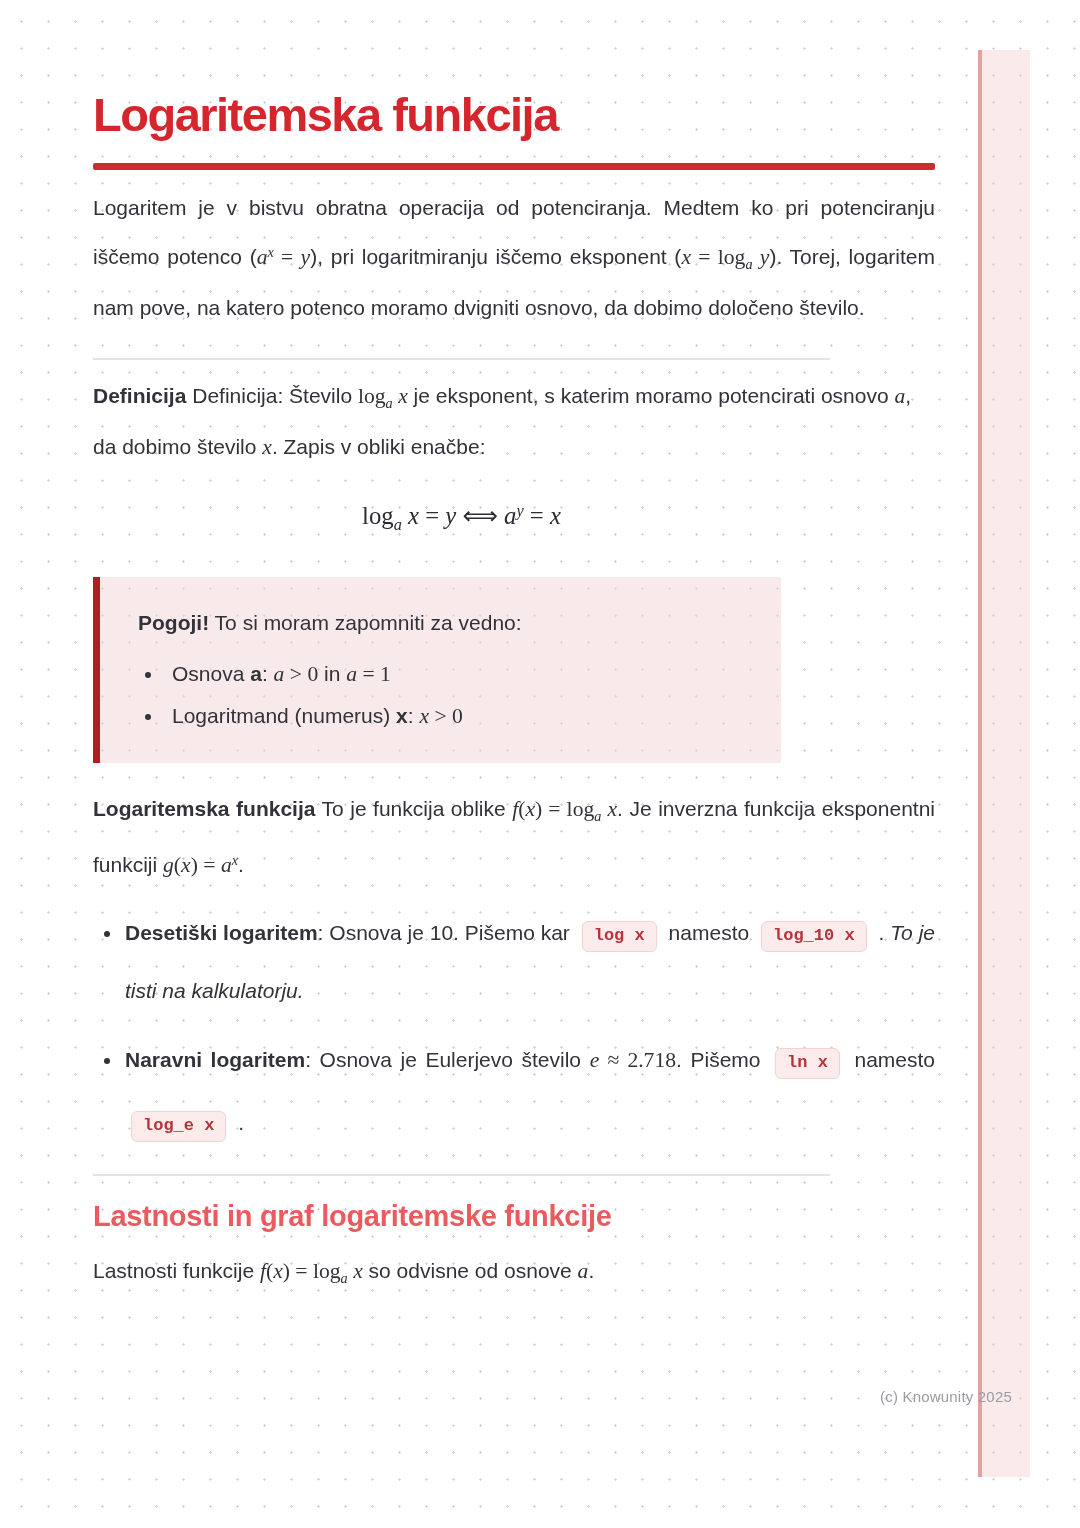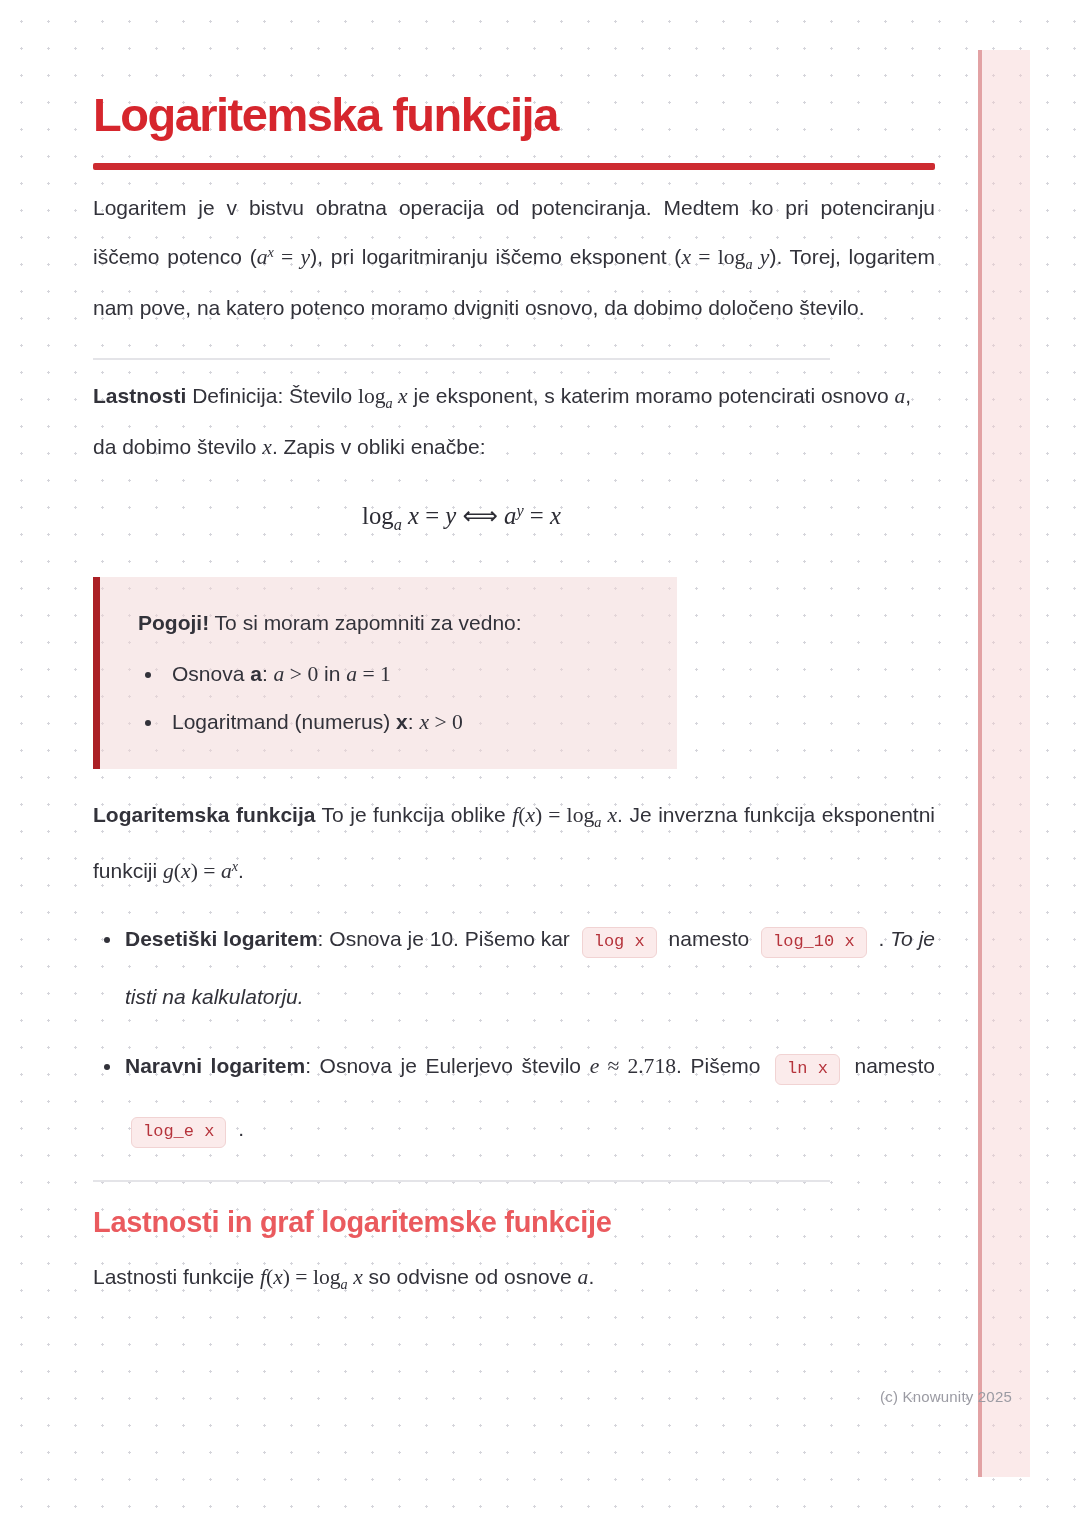--- a/index.html
+++ b/index.html
@@ -62,47 +62,47 @@
   
   .tb{font-weight:700;}
   .ti{font-style:italic;}
   .tm{font-family:"Liberation Serif",serif;font-style:italic;font-size:1.03em;}
   .tmr{font-family:"Liberation Serif",serif;font-size:1.03em;}
   .tsub{font-family:"Liberation Serif",serif;font-style:italic;font-size:0.68em;vertical-align:-0.35em;}
   .tsup{font-family:"Liberation Serif",serif;font-style:italic;font-size:0.68em;vertical-align:0.5em;}
   .chip{
     display:inline-block;
     font-family:"Liberation Mono",monospace;
-    font-size:17px;font-weight:400;line-height:1.35;
+    font-size:17px;font-weight:700;line-height:1.35;
     color:#b5333b;
     background:#fbebeb;
     border:1px solid #f1d3d3;
     border-radius:6px;
     padding:3px 11px;
     margin:16px 6px;
     vertical-align:baseline;
   }
   .formula{
     margin:20px 0 0 0;width:737px;
     text-align:center;
     font-size:24px;line-height:44px;
     color:#2c2c34;
   }
   .callout{
-    margin:30px 0 0 0;width:584px;box-sizing:border-box;
+    margin:30px 0 0 0;width:688px;box-sizing:border-box;
     background:rgba(242,213,213,0.5);
     border-left:7px solid #ab2025;
     padding:26px 34px 30px 38px;
   }
   .callout-title{margin:0;font-size:21px;line-height:40px;}
   ul.callout-list{
     margin:14px 0 0 0;padding-left:26px;
   }
   ul.callout-list li{
-    margin-top:14px;font-size:21px;line-height:34px;
+    margin-top:8px;font-size:21px;line-height:34px;
     padding-left:8px;
   }
   ul.special-list{
     margin:16px 0 0 0;padding-left:30px;
   }
   ul.special-list li{
     margin-top:18px;font-size:21px;line-height:46px;
     padding-left:2px;text-align:justify;
   }
   .watermark{
@@ -119,21 +119,21 @@
 
 <div class="content">
 
   <h1 class="doc-title">Logaritemska funkcija</h1>
   <div class="title-rule"></div>
 
   <p class="body-text just"><span>Logaritem je v bistvu obratna operacija od potenciranja. Medtem ko pri potenciranju iščemo potenco (</span><span class="tm">a</span><span class="tsup">x</span><span class="tmr"> = </span><span class="tm">y</span><span>), pri logaritmiranju iščemo eksponent (</span><span class="tm">x</span><span class="tmr"> = log</span><span class="tsub">a</span><span class="tm"> y</span><span>). Torej, logaritem nam pove, na katero potenco moramo dvigniti osnovo, da dobimo določeno število.</span></p>
 
   <hr class="divider">
 
-  <p class="body-text" style="margin-top:14px"><span class="tb">Lastnosti</span><span> Definicija: Število </span><span class="tmr">log</span><span class="tsub">a</span><span class="tm"> x</span><span> je eksponent, s katerim moramo potencirati osnovo </span><span class="tm">a</span><span>, da dobimo število </span><span class="tm">x</span><span>. Zapis v obliki enačbe:</span></p>
+  <p class="body-text" style="margin-top:14px"><span class="tb">Definicija</span><span> Definicija: Število </span><span class="tmr">log</span><span class="tsub">a</span><span class="tm"> x</span><span> je eksponent, s katerim moramo potencirati osnovo </span><span class="tm">a</span><span>, da dobimo število </span><span class="tm">x</span><span>. Zapis v obliki enačbe:</span></p>
 
   <div class="formula"><span class="tmr">log</span><span class="tsub">a</span><span class="tm"> x</span><span class="tmr"> = </span><span class="tm">y</span><span class="tmr">  ⟺  </span><span class="tm">a</span><span class="tsup">y</span><span class="tmr"> = </span><span class="tm">x</span></div>
 
   <div class="callout">
     <p class="callout-title"><span class="tb">Pogoji!</span><span> To si moram zapomniti za vedno:</span></p>
     <ul class="callout-list">
       <li><span>Osnova </span><span class="tb">a</span><span>: </span><span class="tm">a</span><span class="tmr"> &gt; 0</span><span> in </span><span class="tm">a</span><span class="tmr"> = 1</span></li>
       <li><span>Logaritmand (numerus) </span><span class="tb">x</span><span>: </span><span class="tm">x</span><span class="tmr"> &gt; 0</span></li>
     </ul>
   </div>

